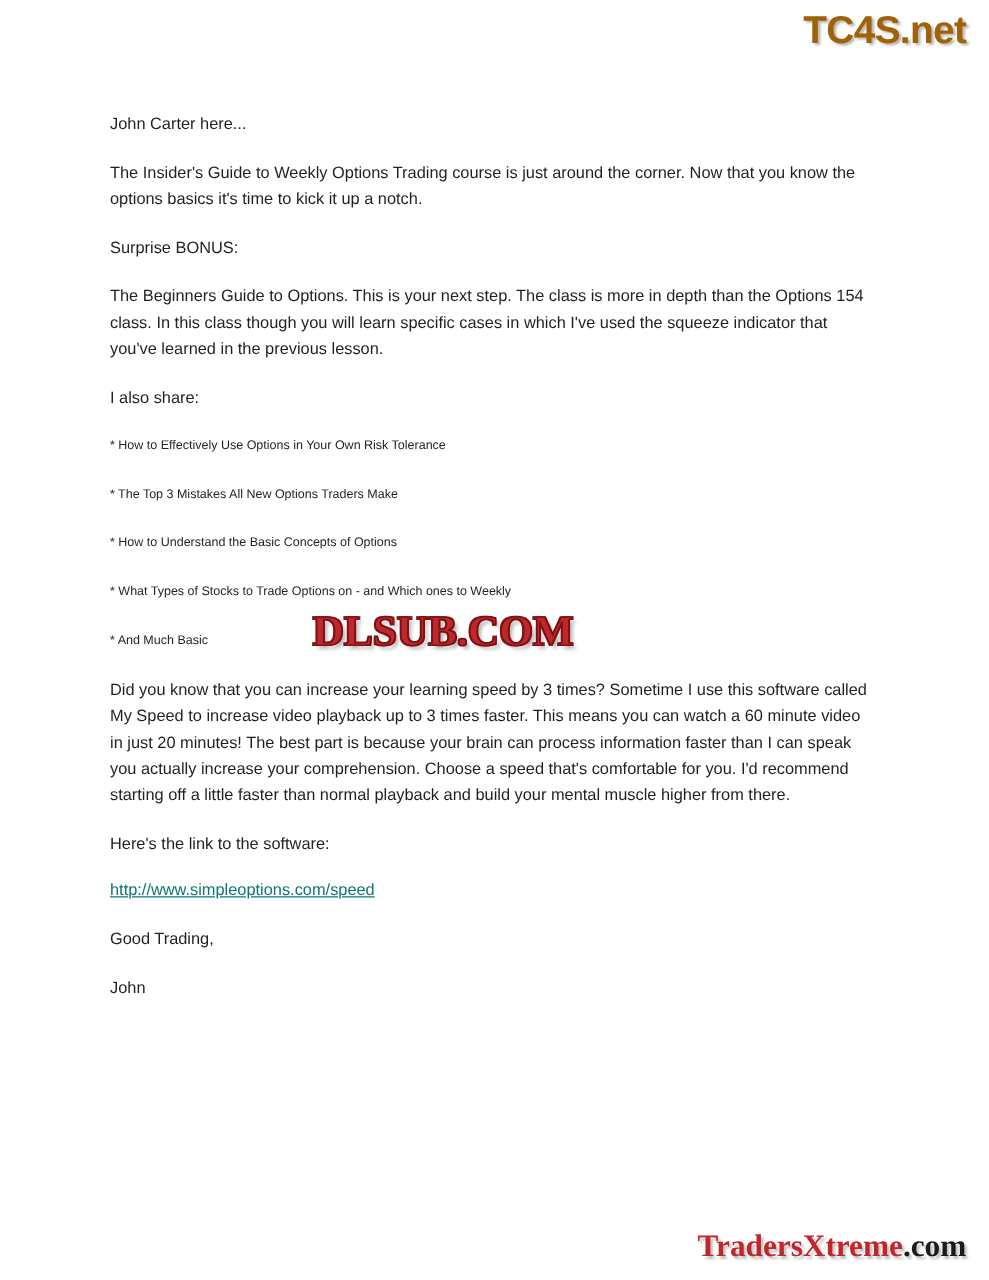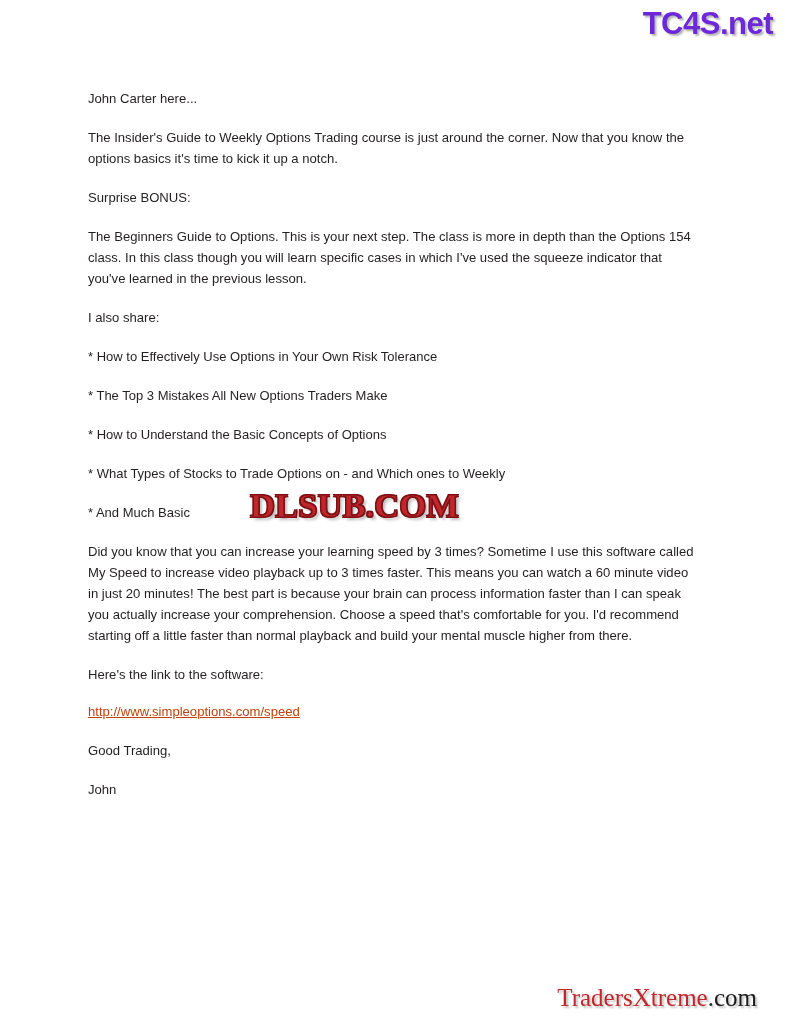--- a/index.html
+++ b/index.html
@@ -19,45 +19,45 @@
 
   
   .top-watermark {
     position: absolute;
     top: 6px;
     right: 18px;
     font-family: "Liberation Sans", sans-serif;
     font-weight: bold;
     font-size: 31px;
     letter-spacing: -0.5px;
-    color: #6d28d9;
+    color: #a16207;
     text-shadow: 2px 2px 2px rgba(120,120,120,0.55);
   }
 
   
   .page {
     position: absolute;
     left: 88px;
     top: 88px;
     width: 608px;
   }
   .para {
     font-size: 13.1px;
     line-height: 21px;
     margin: 0 0 18px 0;
     color: #231f20;
     font-family: "Liberation Sans", sans-serif;
   }
   .bullet {
-    font-size: 13px;
+    font-size: 10px;
     line-height: 21px;
     margin: 0 0 18px 0;
   }
   .link {
-    color: #c2410c;
+    color: #0f766e;
     text-decoration: underline;
     font-size: 13.1px;
     line-height: 21px;
     margin-top: 35px;
   }
   .nomargin { margin-bottom: 16px; }
   .mt-small { margin-top: 2px; }
 
   
   .stamp {
@@ -77,25 +77,25 @@
       -1px -1px 0 #7d1113,
        3px 3px 3px rgba(0,0,0,0.28);
     transform: scaleX(1.02);
     white-space: nowrap;
     pointer-events: none;
   }
 
   
   .bottom-watermark {
     position: absolute;
-    right: 34px;
+    right: 18px;
     bottom: 12px;
     white-space: nowrap;
     font-family: "Liberation Serif", serif;
-    font-weight: normal;
+    font-weight: bold;
     font-size: 25px;
     text-shadow: 2px 2px 2px rgba(130,130,130,0.5);
     text-align: center;
   }
   .bw-red { color: #c0272d; }
   .bw-dark { color: #1b1b1b; }
 </style>
 </head>
 <body>
 

